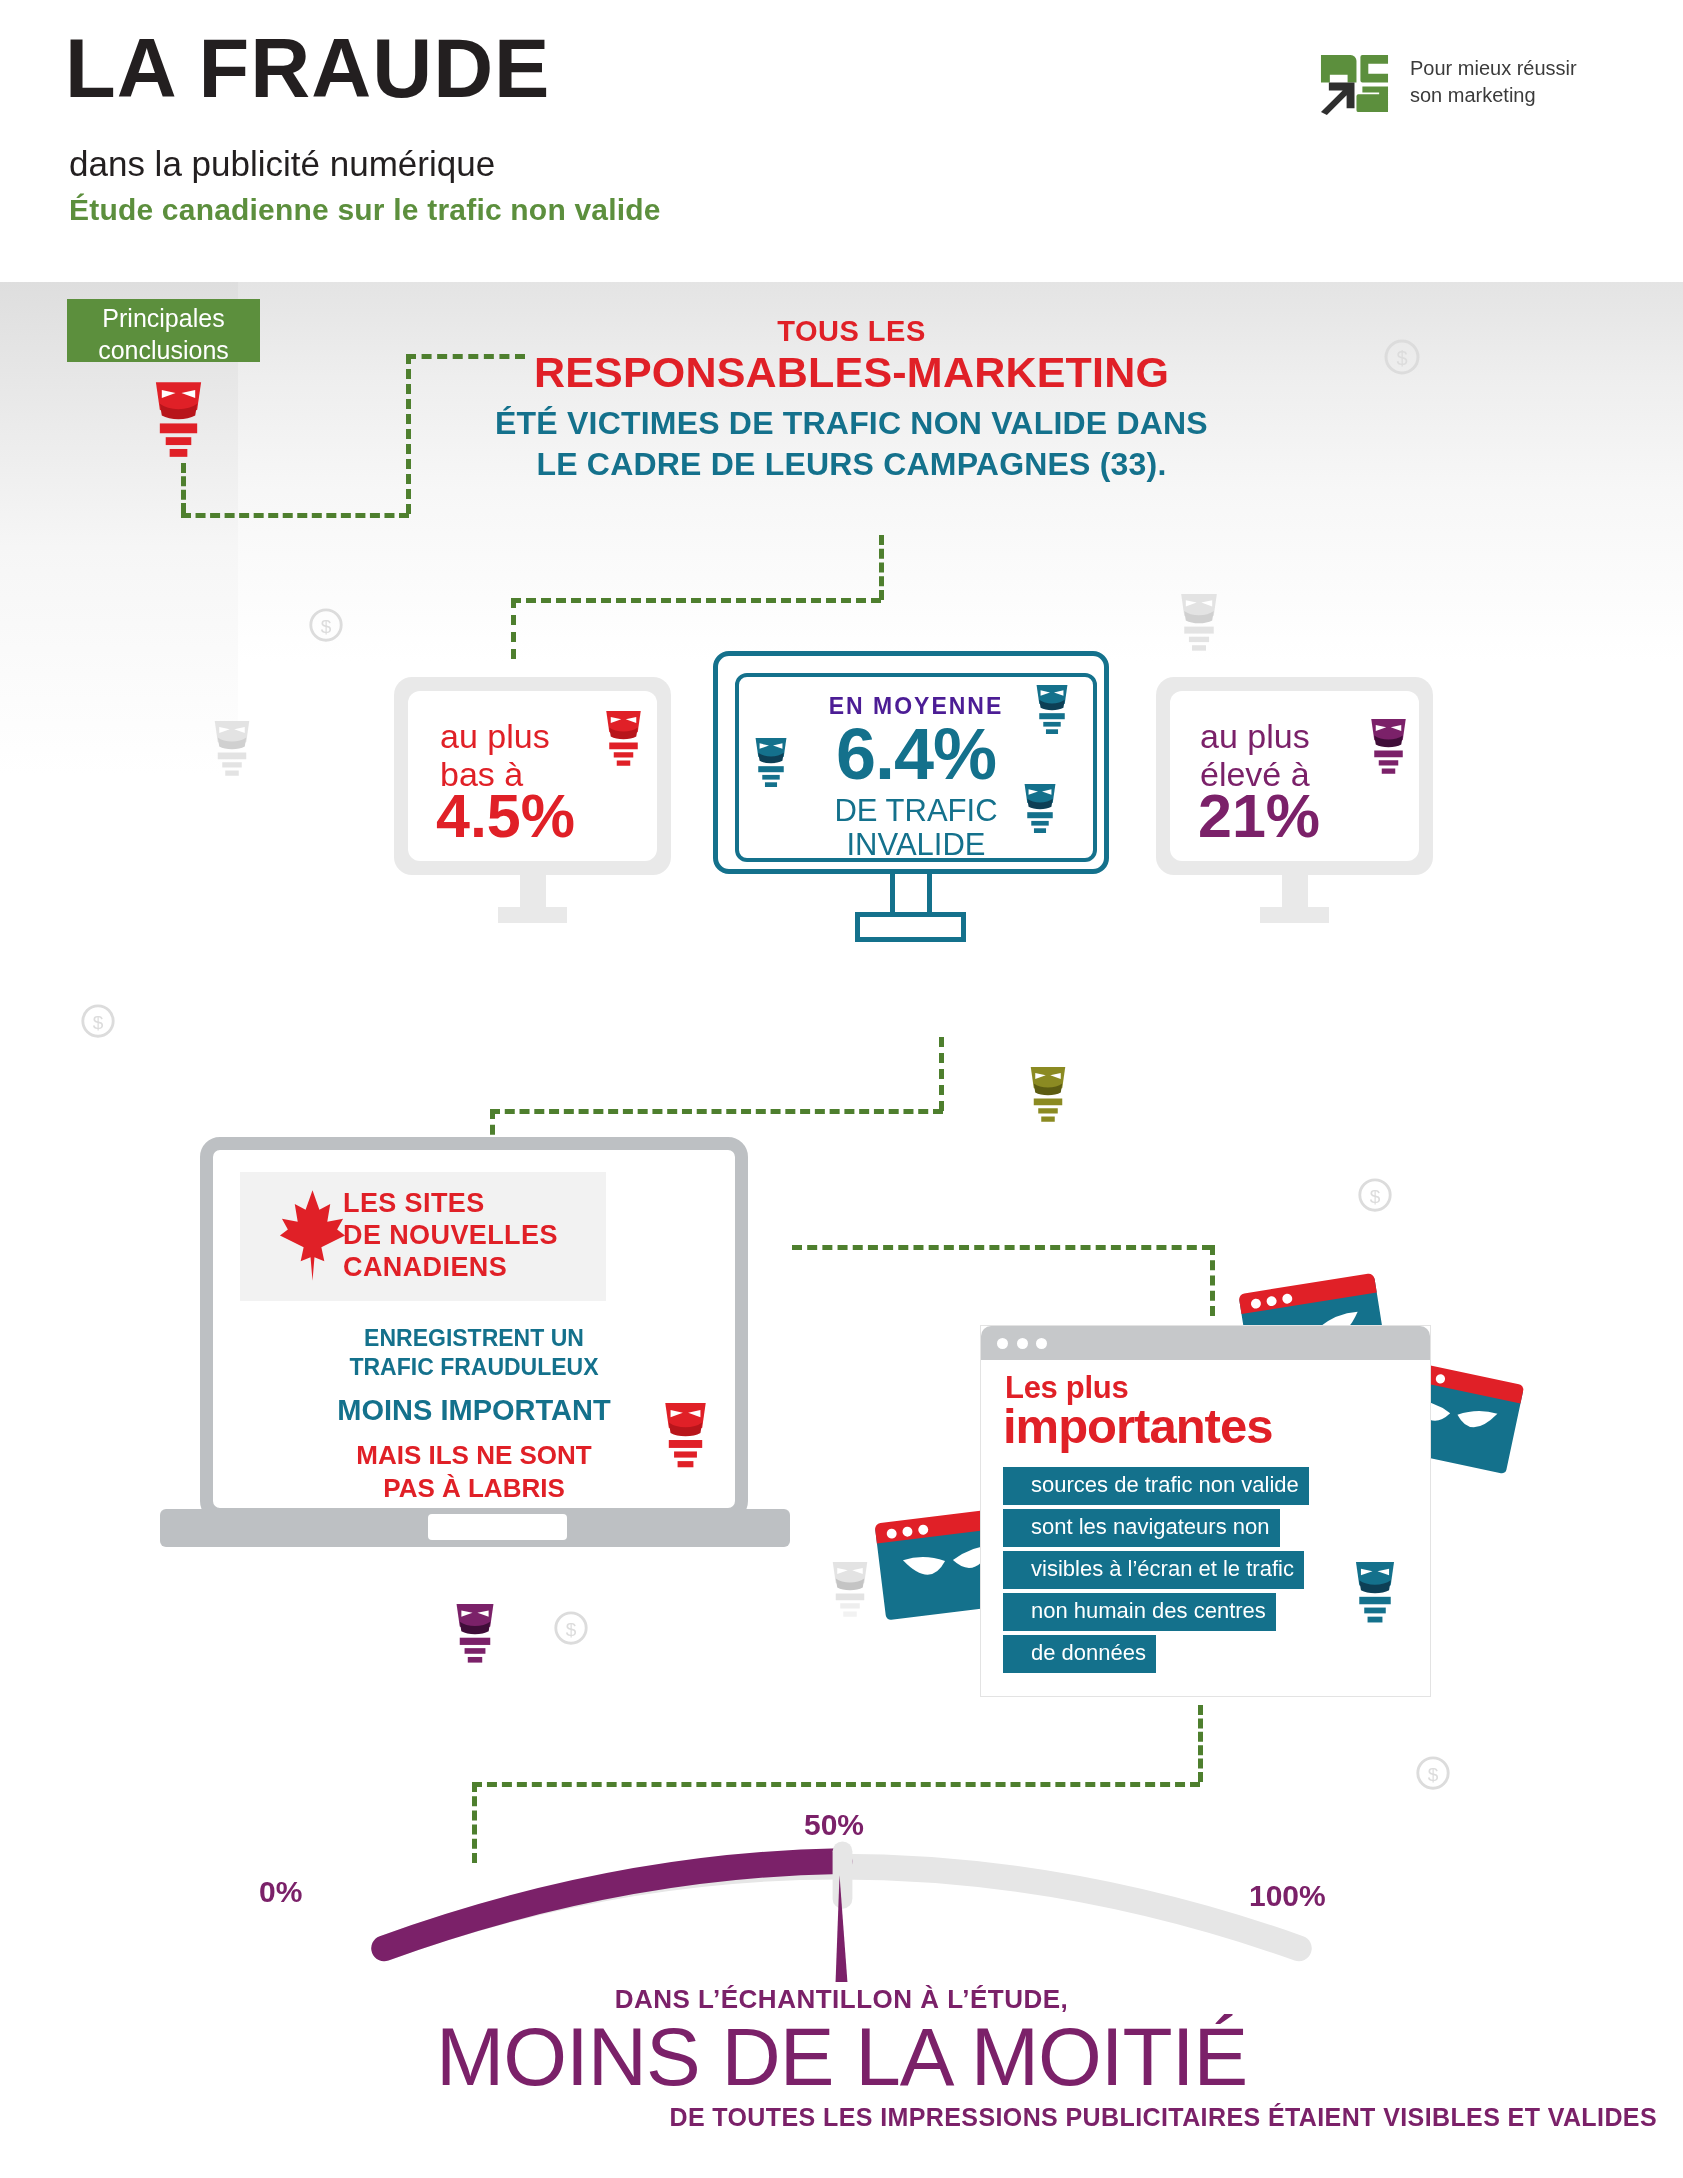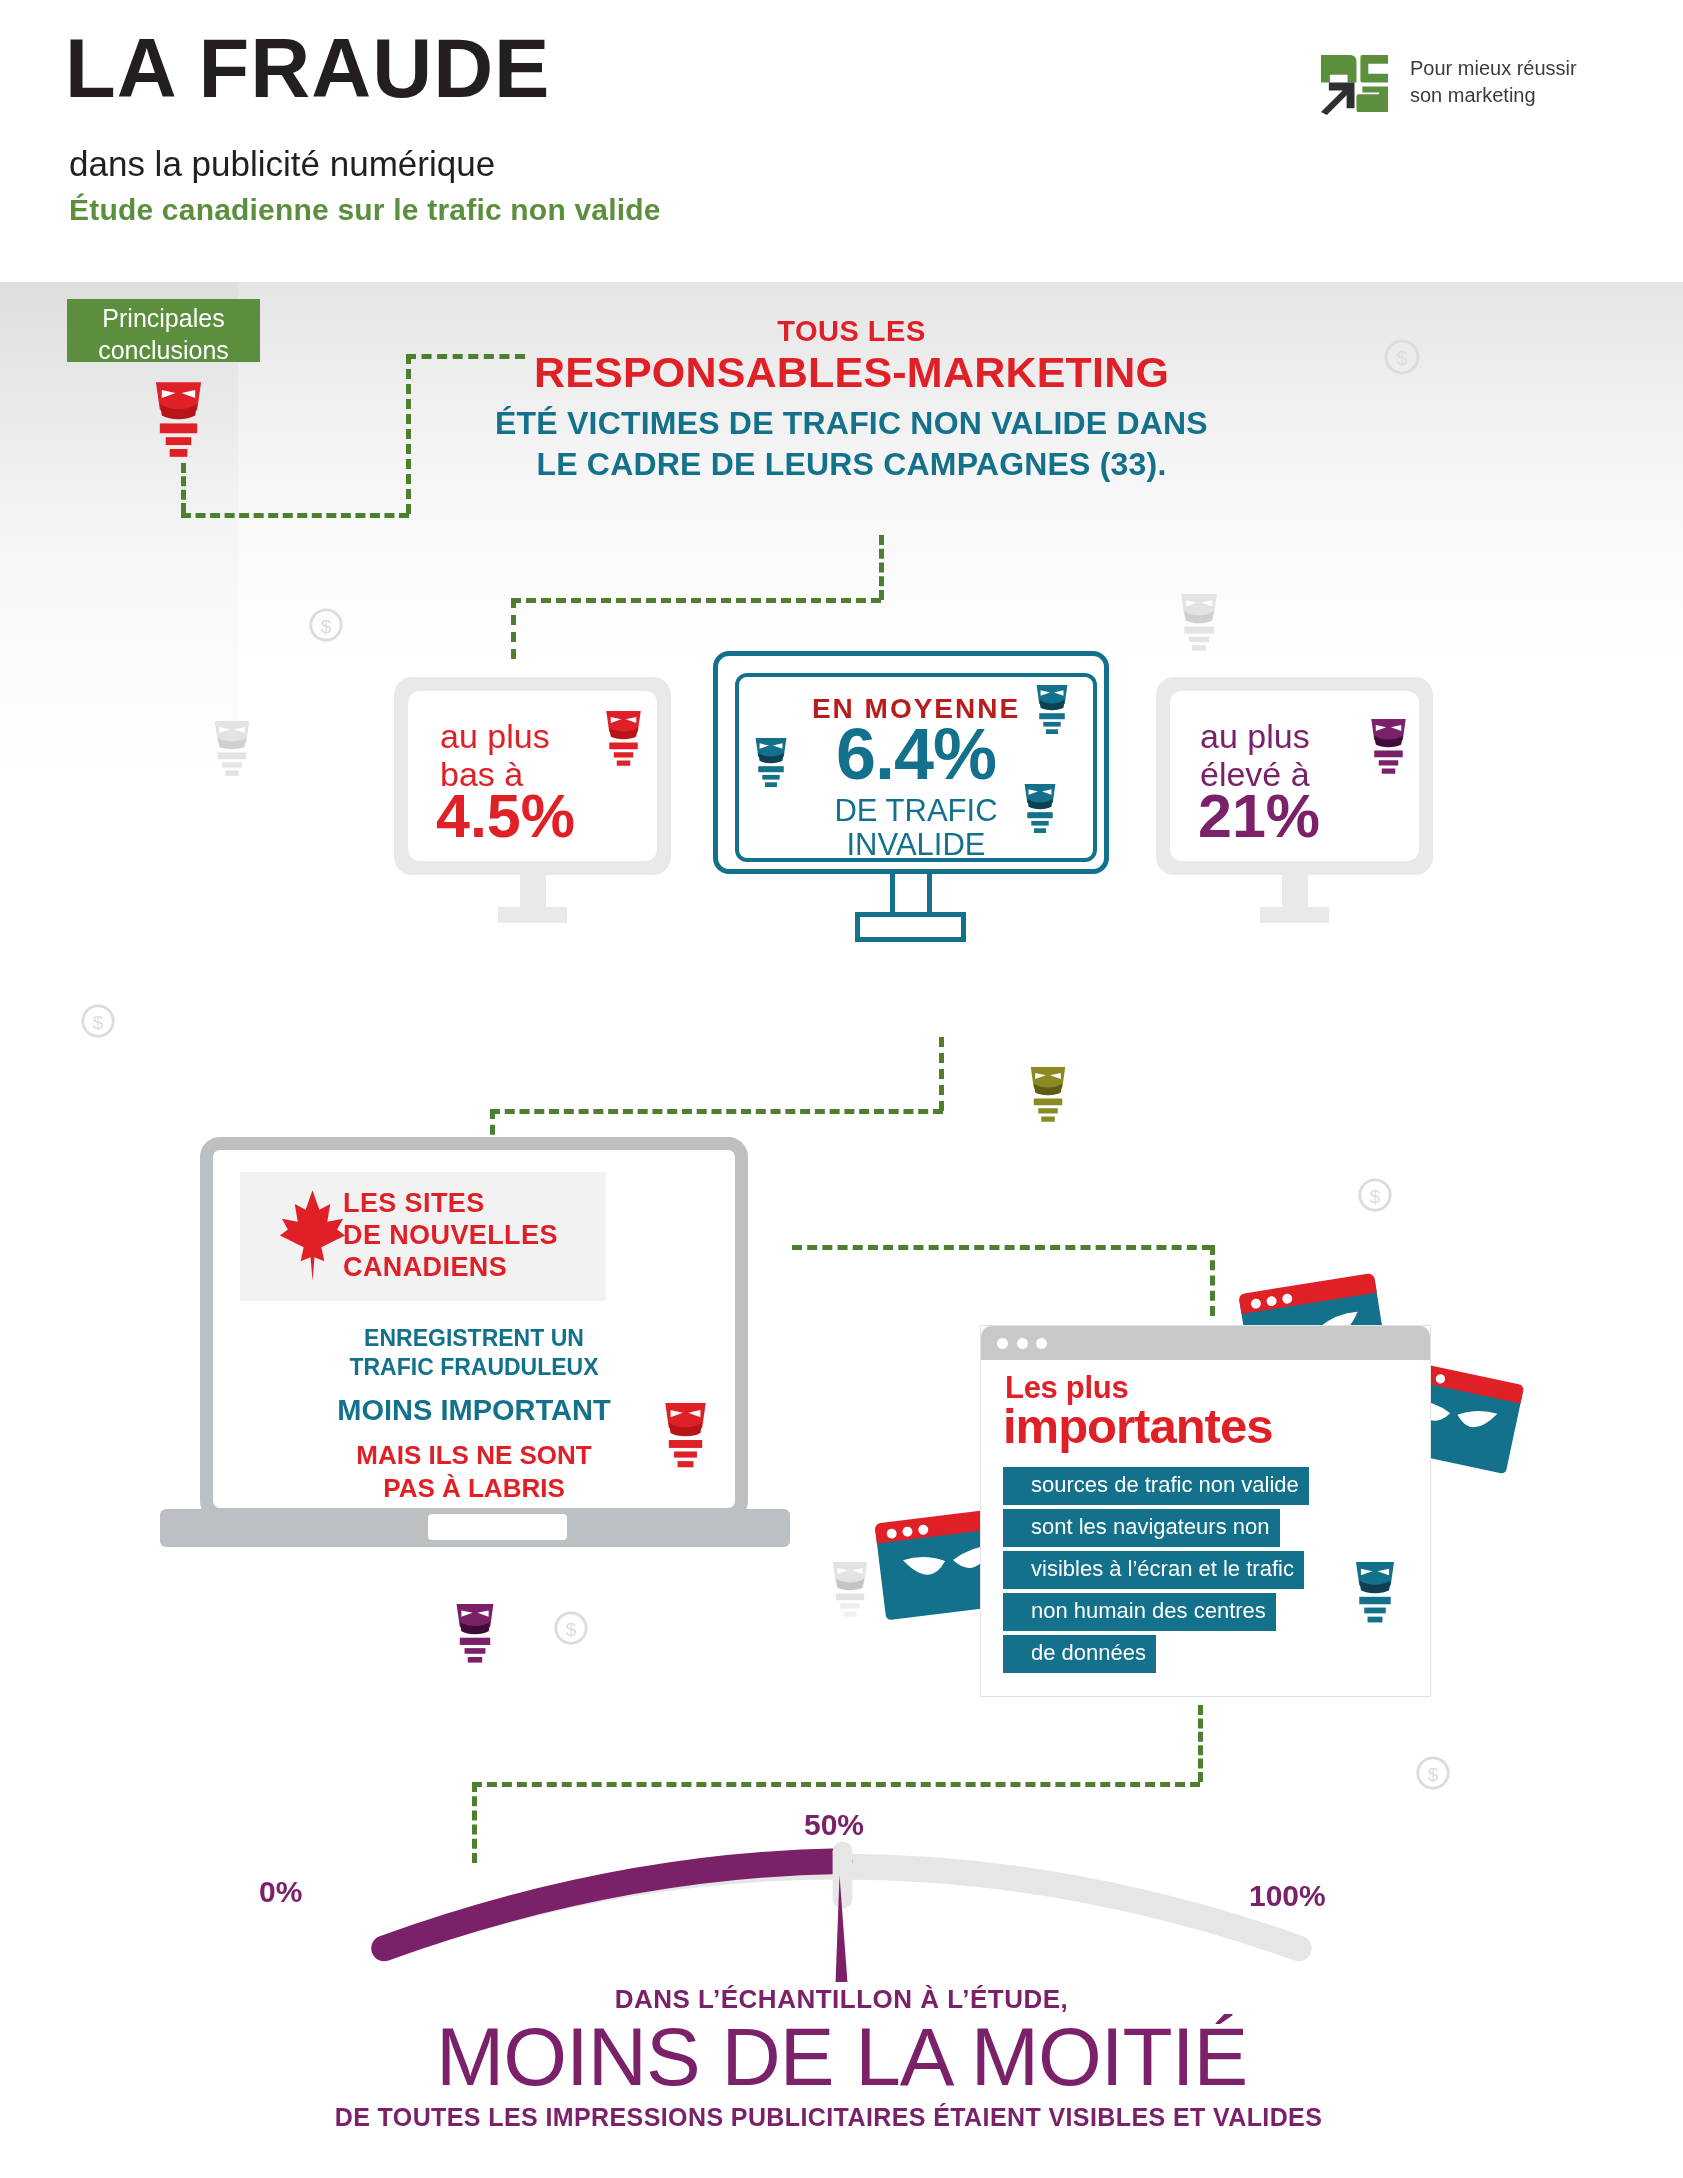--- a/index.html
+++ b/index.html
@@ -82,21 +82,21 @@
     position:absolute;left:713px;top:651px;width:396px;height:223px;
     border:5px solid #14718c;border-radius:16px;box-sizing:border-box;background:#fff;
   }
   .mon-center-inner{
     position:absolute;left:17px;top:17px;width:362px;height:189px;
     border:4px solid #14718c;border-radius:12px;box-sizing:border-box;background:#fff;
   }
   .mon-center-neck{position:absolute;left:890px;top:874px;width:42px;height:42px;border-left:5px solid #14718c;border-right:5px solid #14718c;box-sizing:border-box;}
   .mon-center-foot{position:absolute;left:855px;top:912px;width:111px;height:30px;border:5px solid #14718c;box-sizing:border-box;background:#fff;}
 
-  .c-moyenne{position:absolute;left:0;right:0;top:16px;text-align:center;font-size:28px;font-weight:bold;color:#b91c1c;letter-spacing:2px;}
+  .c-moyenne{position:absolute;left:0;right:0;top:16px;text-align:center;font-size:23px;font-weight:bold;color:#4c1d95;letter-spacing:2px;}
   .c-big{position:absolute;left:0;right:0;top:36px;text-align:center;font-size:72px;font-weight:bold;color:#14718c;letter-spacing:-1px;}
   .c-sub{position:absolute;left:0;right:0;top:117px;text-align:center;font-size:31px;color:#14718c;line-height:1.1;font-weight:normal;}
 
   
   .laptop-lid{
     position:absolute;left:200px;top:1137px;width:548px;height:384px;
     border:13px solid #bdc0c3;border-radius:20px;box-sizing:border-box;background:#fff;
   }
   .laptop-base{
     position:absolute;left:160px;top:1509px;width:630px;height:38px;
@@ -137,21 +137,21 @@
     white-space:nowrap;
   }
 
   
   .gauge{position:absolute;left:297px;top:1770px;width:1089px;height:218px;}
   .g-label{position:absolute;font-size:30px;font-weight:bold;color:#7b2169;}
 
   
   .bot-1{position:absolute;left:0;width:1683px;top:1984px;text-align:center;font-size:26px;font-weight:bold;color:#7b2169;letter-spacing:0.5px;}
   .bot-2{position:absolute;left:0;width:1683px;top:2016px;text-align:center;font-size:82px;font-weight:normal;color:#7b2169;letter-spacing:-1px;line-height:1;}
-  .bot-3{position:absolute;left:0;width:1657px;top:2103px;text-align:center;font-size:25px;font-weight:bold;color:#7b2169;letter-spacing:0.4px;}
+  .bot-3{position:absolute;left:0;width:1657px;top:2103px;text-align:right;font-size:25px;font-weight:bold;color:#7b2169;letter-spacing:0.4px;}
 
   
   .mask{position:absolute;}
   .coin{position:absolute;}
 </style>
 </head>
 <body>
 
 <div id="page">
 

